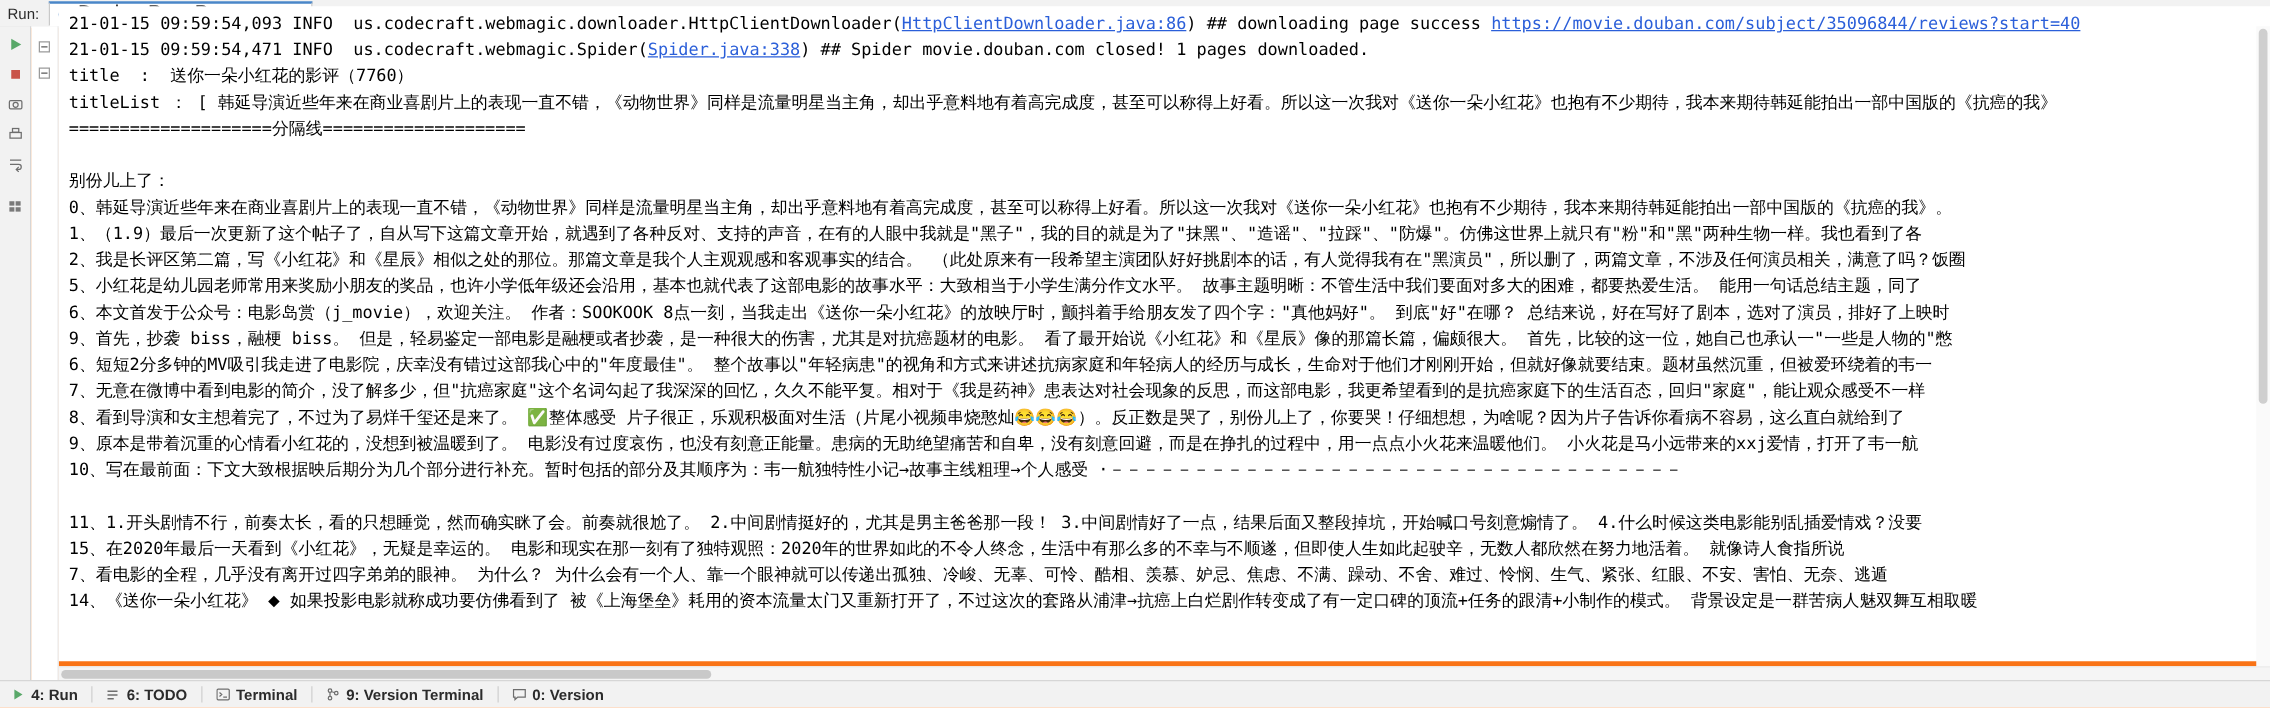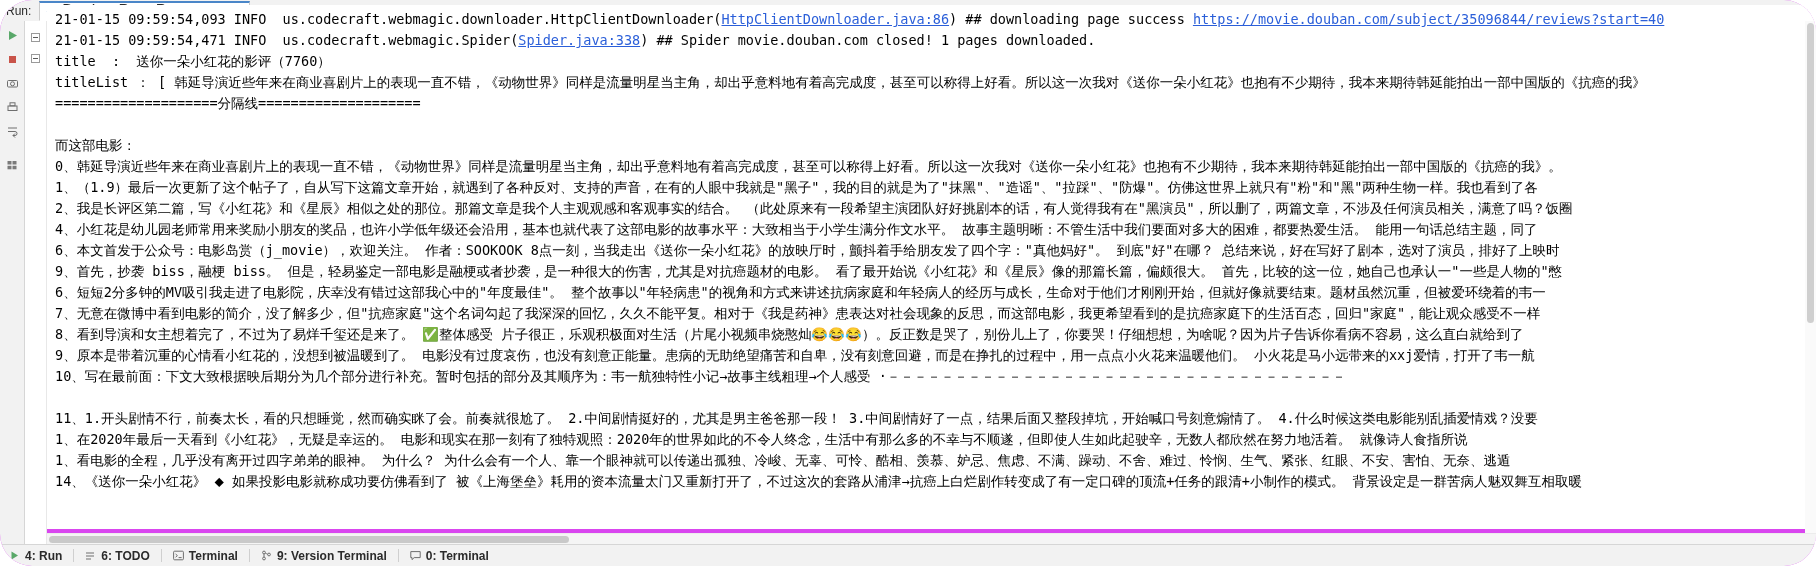--- a/index.html
+++ b/index.html
@@ -6,23 +6,22 @@
     margin: 0;
     padding: 0;
     background: #ffffff;
     font-family: "DejaVu Sans Mono", monospace;
   }
   #root {
     position: relative;
     width: 1816px;
     height: 566px;
     overflow: hidden;
-    background: #d946ef;
+    background: #f97316;
     font-size: 13px;
-    border-radius: 32px;
   }
 
   
   .run-bar {
     position: absolute;
     left: 0; top: 0;
     width: 1816px; height: 21px;
     background: #f2f2f2;
     border-bottom: 1px solid #d6d6d6;
     display: flex;
@@ -277,36 +276,36 @@
   </div>
 
   <div class="console">
     <div class="console-inner" id="console-lines">
         <div class="line log"><span>21-01-15 09:59:54,093 INFO  us.codecraft.webmagic.downloader.HttpClientDownloader(</span><span class="lnk">HttpClientDownloader.java:86</span><span>) ## downloading page success </span><span class="lnk">https://movie.douban.com/subject/35096844/reviews?start=40</span></div>
         <div class="line log"><span>21-01-15 09:59:54,471 INFO  us.codecraft.webmagic.Spider(</span><span class="lnk">Spider.java:338</span><span>) ## Spider movie.douban.com closed! 1 pages downloaded.</span></div>
         <div class="line "><span>title  :  送你一朵小红花的影评（7760）</span></div>
         <div class="line "><span>titleList ： [ 韩延导演近些年来在商业喜剧片上的表现一直不错，《动物世界》同样是流量明星当主角，却出乎意料地有着高完成度，甚至可以称得上好看。所以这一次我对《送你一朵小红花》也抱有不少期待，我本来期待韩延能拍出一部中国版的《抗癌的我》</span></div>
         <div class="line "><span>====================分隔线====================</span></div>
         <div class="line blank"></div>
-        <div class="line "><span>而这部电影：</span></div>
+        <div class="line "><span>别份儿上了：</span></div>
         <div class="line "><span>0、韩延导演近些年来在商业喜剧片上的表现一直不错，《动物世界》同样是流量明星当主角，却出乎意料地有着高完成度，甚至可以称得上好看。所以这一次我对《送你一朵小红花》也抱有不少期待，我本来期待韩延能拍出一部中国版的《抗癌的我》。</span></div>
         <div class="line "><span>1、（1.9）最后一次更新了这个帖子了，自从写下这篇文章开始，就遇到了各种反对、支持的声音，在有的人眼中我就是"黑子"，我的目的就是为了"抹黑"、"造谣"、"拉踩"、"防爆"。仿佛这世界上就只有"粉"和"黑"两种生物一样。我也看到了各</span></div>
         <div class="line "><span>2、我是长评区第二篇，写《小红花》和《星辰》相似之处的那位。那篇文章是我个人主观观感和客观事实的结合。 （此处原来有一段希望主演团队好好挑剧本的话，有人觉得我有在"黑演员"，所以删了，两篇文章，不涉及任何演员相关，满意了吗？饭圈</span></div>
-        <div class="line "><span>4、小红花是幼儿园老师常用来奖励小朋友的奖品，也许小学低年级还会沿用，基本也就代表了这部电影的故事水平：大致相当于小学生满分作文水平。 故事主题明晰：不管生活中我们要面对多大的困难，都要热爱生活。 能用一句话总结主题，同了</span></div>
+        <div class="line "><span>5、小红花是幼儿园老师常用来奖励小朋友的奖品，也许小学低年级还会沿用，基本也就代表了这部电影的故事水平：大致相当于小学生满分作文水平。 故事主题明晰：不管生活中我们要面对多大的困难，都要热爱生活。 能用一句话总结主题，同了</span></div>
         <div class="line "><span>6、本文首发于公众号：电影岛赏（j_movie），欢迎关注。 作者：SOOKOOK 8点一刻，当我走出《送你一朵小红花》的放映厅时，颤抖着手给朋友发了四个字："真他妈好"。 到底"好"在哪？ 总结来说，好在写好了剧本，选对了演员，排好了上映时</span></div>
         <div class="line "><span>9、首先，抄袭 biss，融梗 biss。 但是，轻易鉴定一部电影是融梗或者抄袭，是一种很大的伤害，尤其是对抗癌题材的电影。 看了最开始说《小红花》和《星辰》像的那篇长篇，偏颇很大。 首先，比较的这一位，她自己也承认一"一些是人物的"憋</span></div>
         <div class="line "><span>6、短短2分多钟的MV吸引我走进了电影院，庆幸没有错过这部我心中的"年度最佳"。 整个故事以"年轻病患"的视角和方式来讲述抗病家庭和年轻病人的经历与成长，生命对于他们才刚刚开始，但就好像就要结束。题材虽然沉重，但被爱环绕着的韦一</span></div>
         <div class="line "><span>7、无意在微博中看到电影的简介，没了解多少，但"抗癌家庭"这个名词勾起了我深深的回忆，久久不能平复。相对于《我是药神》患表达对社会现象的反思，而这部电影，我更希望看到的是抗癌家庭下的生活百态，回归"家庭"，能让观众感受不一样</span></div>
         <div class="line "><span>8、看到导演和女主想着完了，不过为了易烊千玺还是来了。 ✅整体感受 片子很正，乐观积极面对生活（片尾小视频串烧憨灿😂😂😂）。反正数是哭了，别份儿上了，你要哭！仔细想想，为啥呢？因为片子告诉你看病不容易，这么直白就给到了</span></div>
         <div class="line "><span>9、原本是带着沉重的心情看小红花的，没想到被温暖到了。 电影没有过度哀伤，也没有刻意正能量。患病的无助绝望痛苦和自卑，没有刻意回避，而是在挣扎的过程中，用一点点小火花来温暖他们。 小火花是马小远带来的xxj爱情，打开了韦一航</span></div>
         <div class="line "><span>10、写在最前面：下文大致根据映后期分为几个部分进行补充。暂时包括的部分及其顺序为：韦一航独特性小记→故事主线粗理→个人感受 ·－－－－－－－－－－－－－－－－－－－－－－－－－－－－－－－－－－</span></div>
         <div class="line blank"></div>
         <div class="line "><span>11、1.开头剧情不行，前奏太长，看的只想睡觉，然而确实眯了会。前奏就很尬了。 2.中间剧情挺好的，尤其是男主爸爸那一段！ 3.中间剧情好了一点，结果后面又整段掉坑，开始喊口号刻意煽情了。 4.什么时候这类电影能别乱插爱情戏？没要</span></div>
-        <div class="line "><span>1、在2020年最后一天看到《小红花》，无疑是幸运的。 电影和现实在那一刻有了独特观照：2020年的世界如此的不令人终念，生活中有那么多的不幸与不顺遂，但即使人生如此起驶辛，无数人都欣然在努力地活着。 就像诗人食指所说</span></div>
-        <div class="line "><span>1、看电影的全程，几乎没有离开过四字弟弟的眼神。 为什么？ 为什么会有一个人、靠一个眼神就可以传递出孤独、冷峻、无辜、可怜、酷相、羡慕、妒忌、焦虑、不满、躁动、不舍、难过、怜悯、生气、紧张、红眼、不安、害怕、无奈、逃遁</span></div>
+        <div class="line "><span>15、在2020年最后一天看到《小红花》，无疑是幸运的。 电影和现实在那一刻有了独特观照：2020年的世界如此的不令人终念，生活中有那么多的不幸与不顺遂，但即使人生如此起驶辛，无数人都欣然在努力地活着。 就像诗人食指所说</span></div>
+        <div class="line "><span>7、看电影的全程，几乎没有离开过四字弟弟的眼神。 为什么？ 为什么会有一个人、靠一个眼神就可以传递出孤独、冷峻、无辜、可怜、酷相、羡慕、妒忌、焦虑、不满、躁动、不舍、难过、怜悯、生气、紧张、红眼、不安、害怕、无奈、逃遁</span></div>
         <div class="line "><span>14、《送你一朵小红花》 ⬥ 如果投影电影就称成功要仿佛看到了 被《上海堡垒》耗用的资本流量太门又重新打开了，不过这次的套路从浦津→抗癌上白烂剧作转变成了有一定口碑的顶流+任务的跟清+小制作的模式。 背景设定是一群苦病人魅双舞互相取暖</span></div>
       </div>
   </div>
 
   <div class="vscroll">
     <div class="thumb"></div>
   </div>
 
   <div class="hscroll">
     <div class="thumb"></div>
@@ -352,17 +351,17 @@
       </span>
       <span>9: Version Terminal</span>
     </div>
     <div class="bb-sep"></div>
     <div class="bb-item">
       <span class="bb-ico">
         <svg width="11" height="11" viewBox="0 0 11 11">
             <path d="M0.8 1.6h9.4v6H4.2L2 9.6V7.6H0.8z" fill="none" stroke="#6e6e6e"></path>
           </svg>
       </span>
-      <span>0: Terminal</span>
+      <span>0: Version</span>
     </div>
   </div>
 
 </div>
 
 </body></html>

